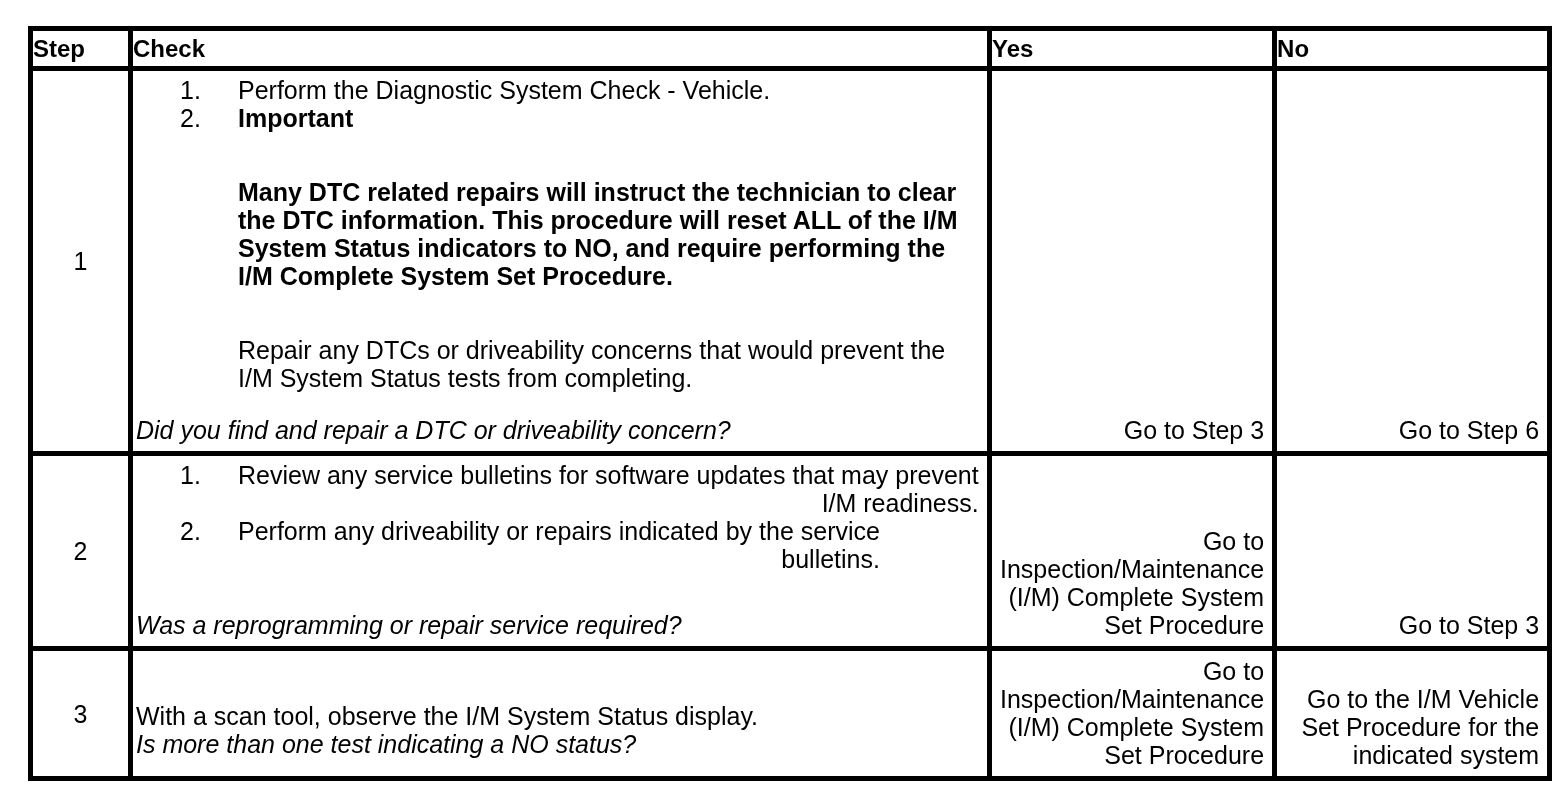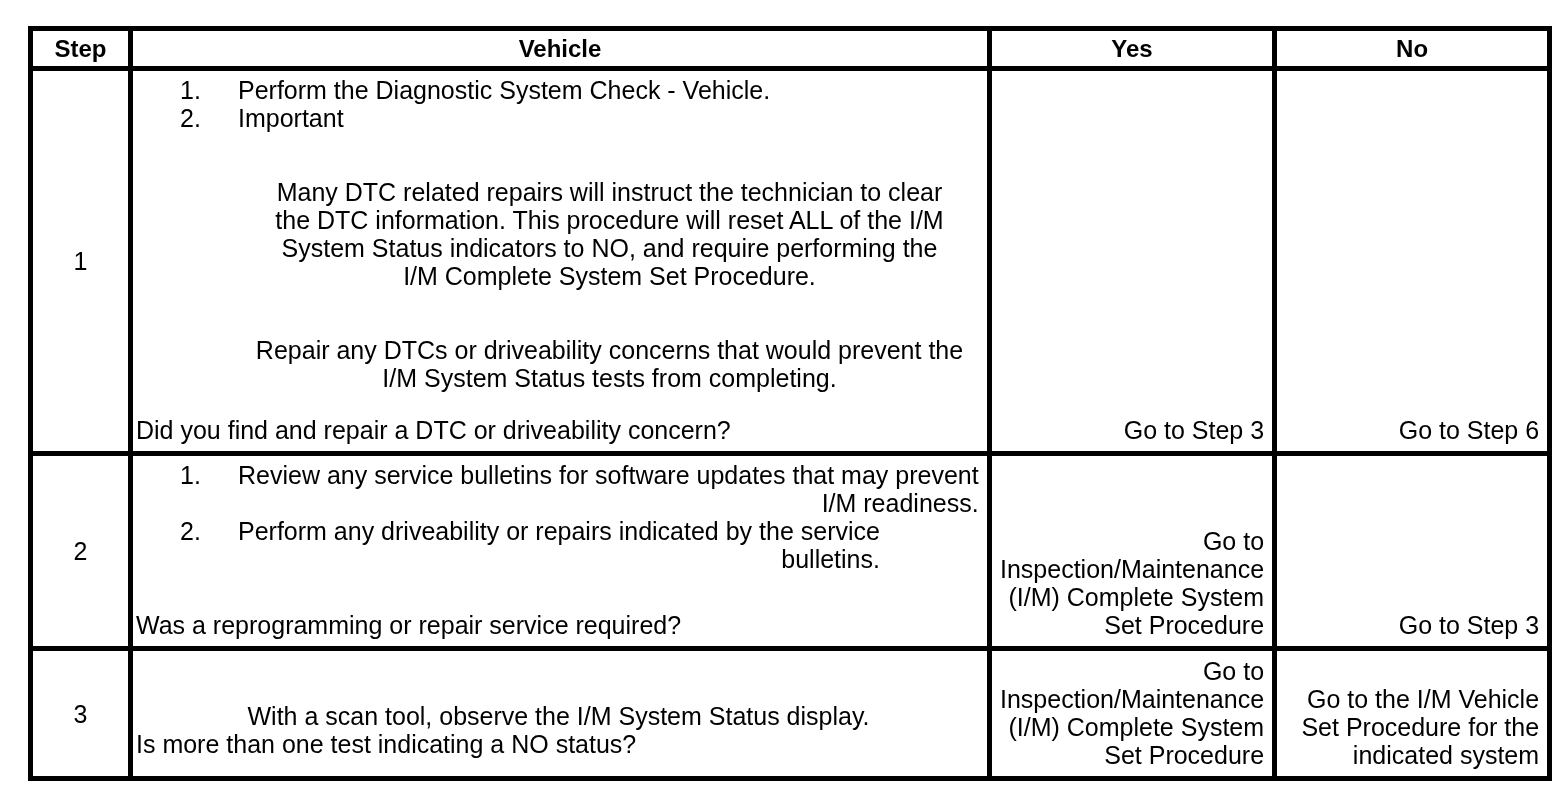--- a/index.html
+++ b/index.html
@@ -27,21 +27,21 @@
   .c-yes    { width: 279px; }
   .c-no     { width: 275px; }
   th, td {
     border: 5px solid #000000;
     background: #ffffff;
   }
   th {
     height: 40px;
     font-size: 24px;
     font-weight: bold;
-    text-align: center;
+    text-align: left;
     vertical-align: middle;
     line-height: 28px;
   }
   td.step {
     text-align: center;
     vertical-align: middle;
     font-size: 25px;
     line-height: 28px;
   }
   td.action {
@@ -59,26 +59,25 @@
   .r1 .acell { min-height: 380px; }
   .r2 .acell { min-height: 190px; }
   .r3 .acell { min-height: 119px; padding-bottom: 18px; }
   .list { padding-left: 44px; }
   .li { display: flex; }
   .num { width: 58px; flex: none; }
   .litext { white-space: pre; text-align: right; }
   .para {
     white-space: pre;
     margin-left: 102px;
-    text-align: center;
   }
   .para.flush { margin-left: 0; }
   .content > .para { margin-top: 46px; }
-  .bold { font-weight: normal; }
-  .question { white-space: pre; }
+  .bold { font-weight: bold; }
+  .question { white-space: pre; font-style: italic; }
   td.yn {
     text-align: right;
     vertical-align: bottom;
     padding: 0 8px 7px;
     font-size: 25px;
     line-height: 28px;
     white-space: pre-line;
   }
 </style>
 </head>
@@ -88,21 +87,21 @@
   <table class="proc">
     <colgroup>
       <col class="c-step">
       <col class="c-action">
       <col class="c-yes">
       <col class="c-no">
     </colgroup>
     <thead>
       <tr>
         <th>Step</th>
-        <th>Vehicle</th>
+        <th>Check</th>
         <th>Yes</th>
         <th>No</th>
       </tr>
     </thead>
     <tbody>
 
       <tr class="r1">
         <td class="step">1</td>
         <td class="action">
           <div class="acell">

